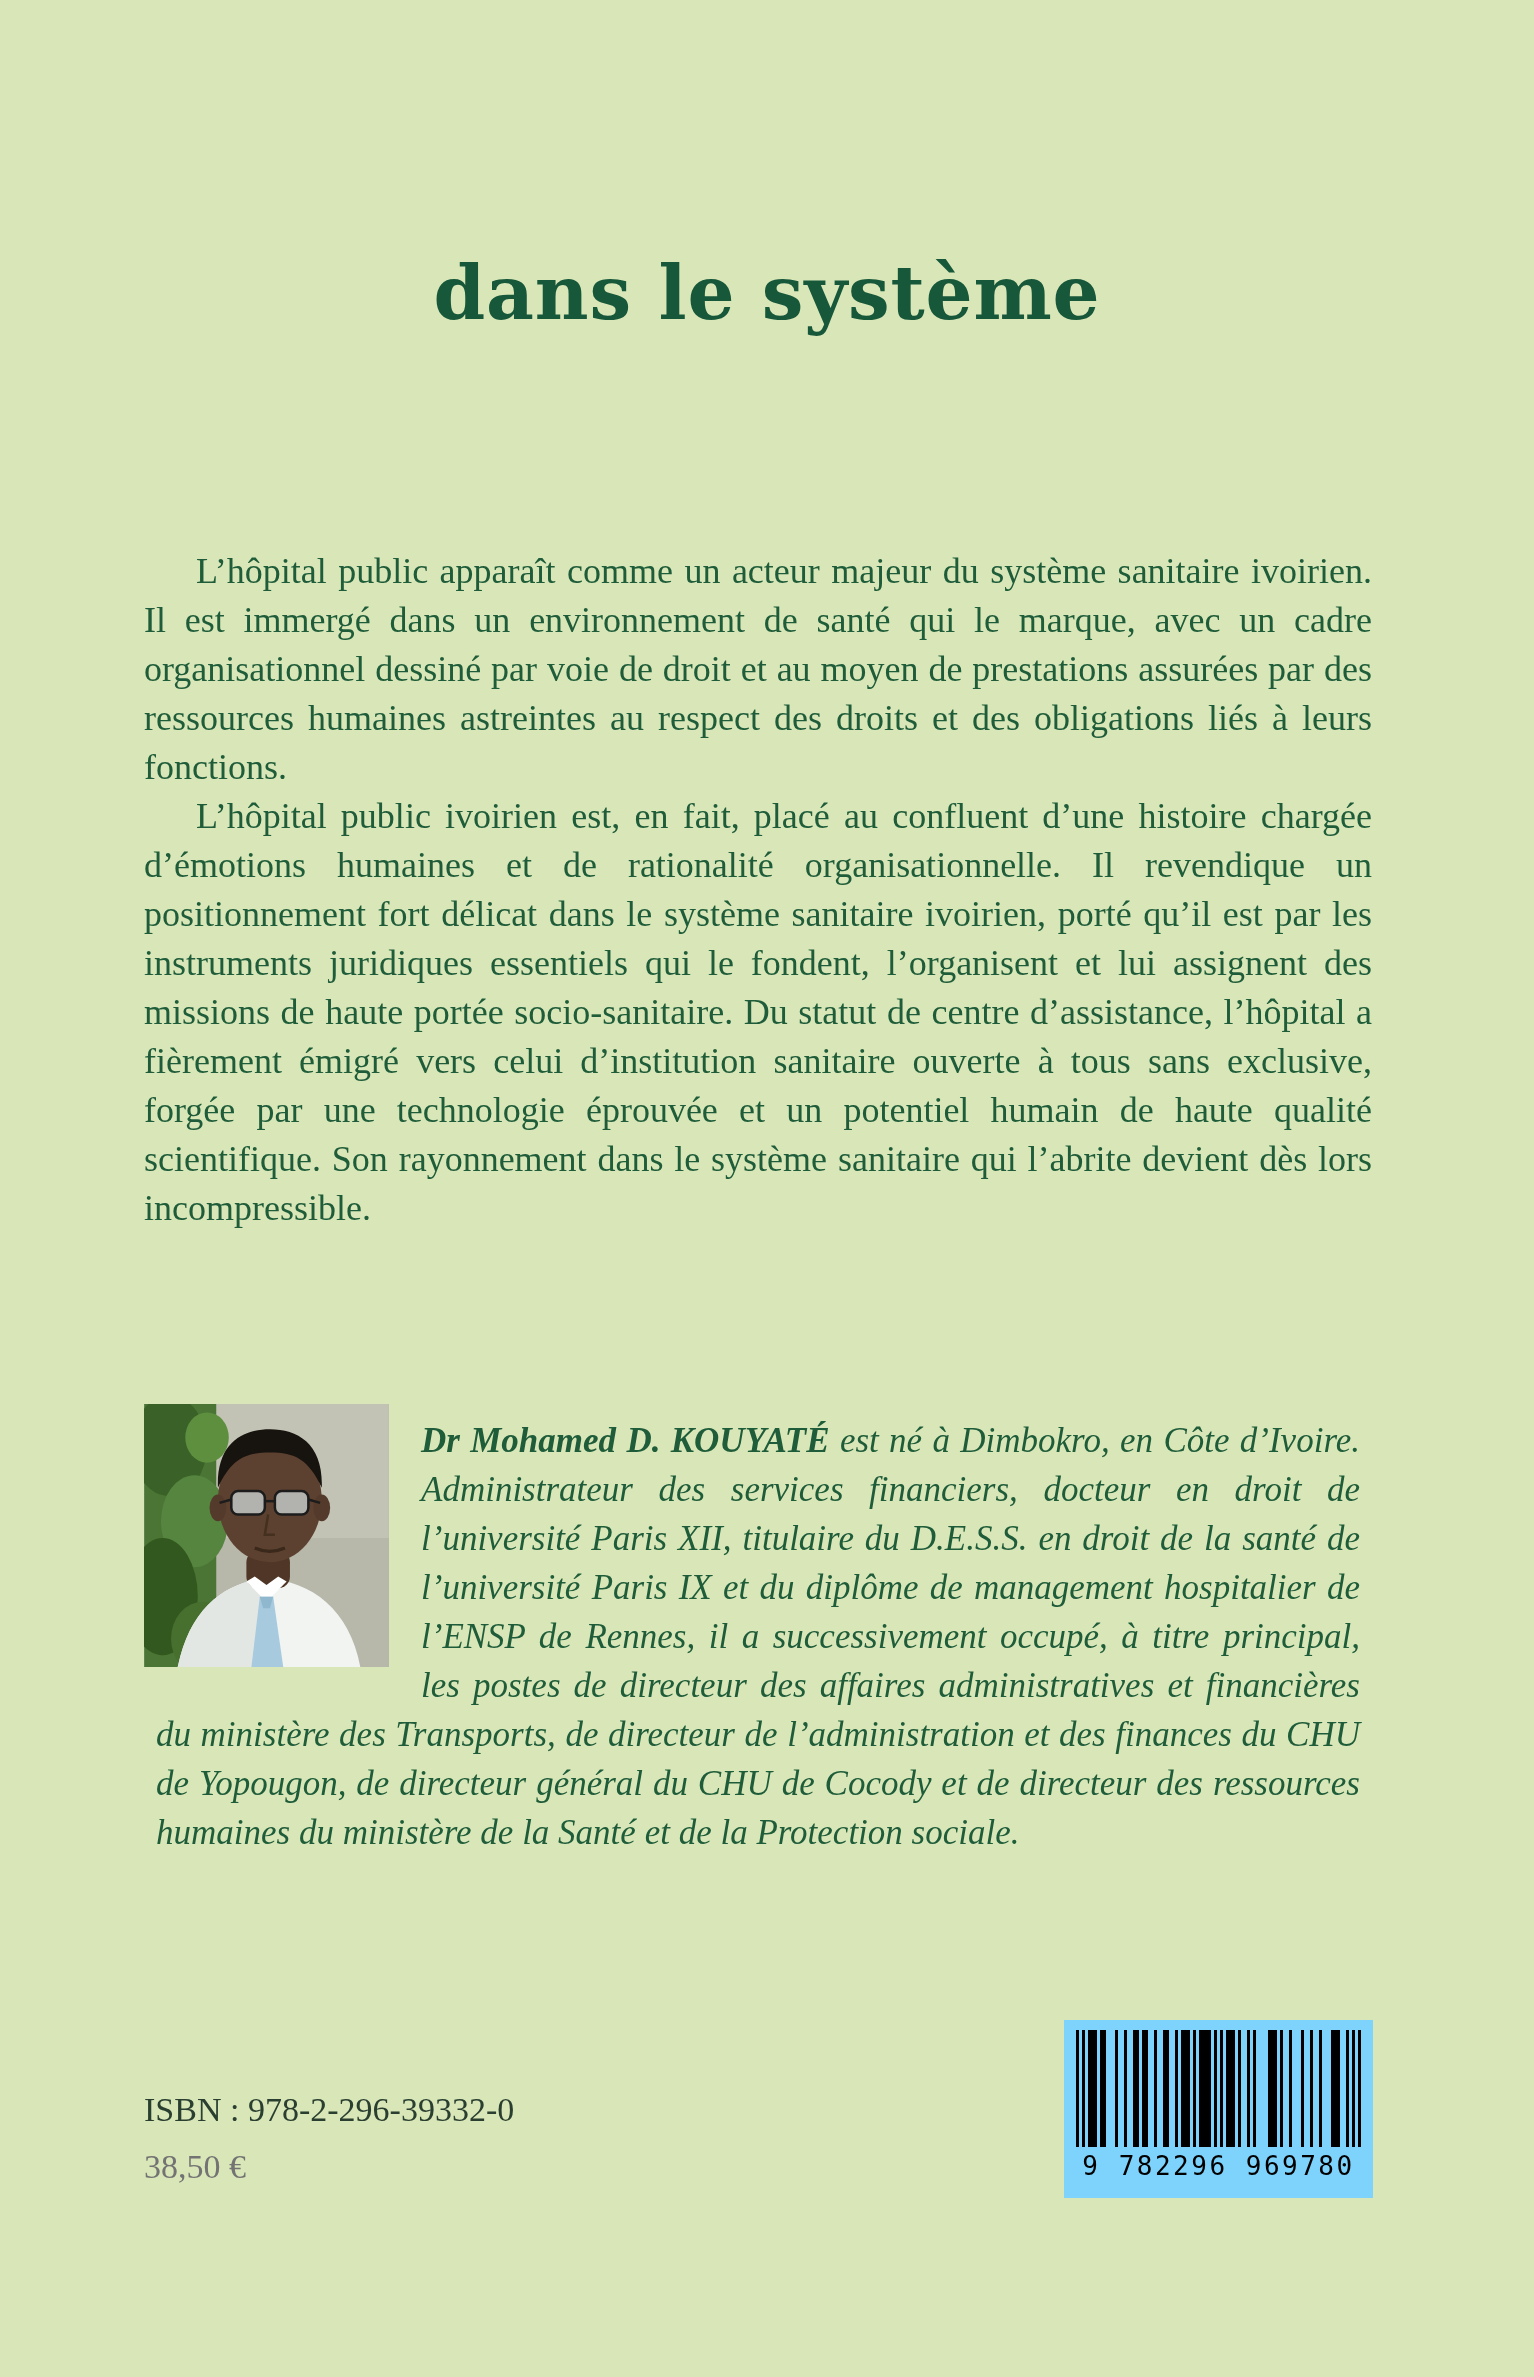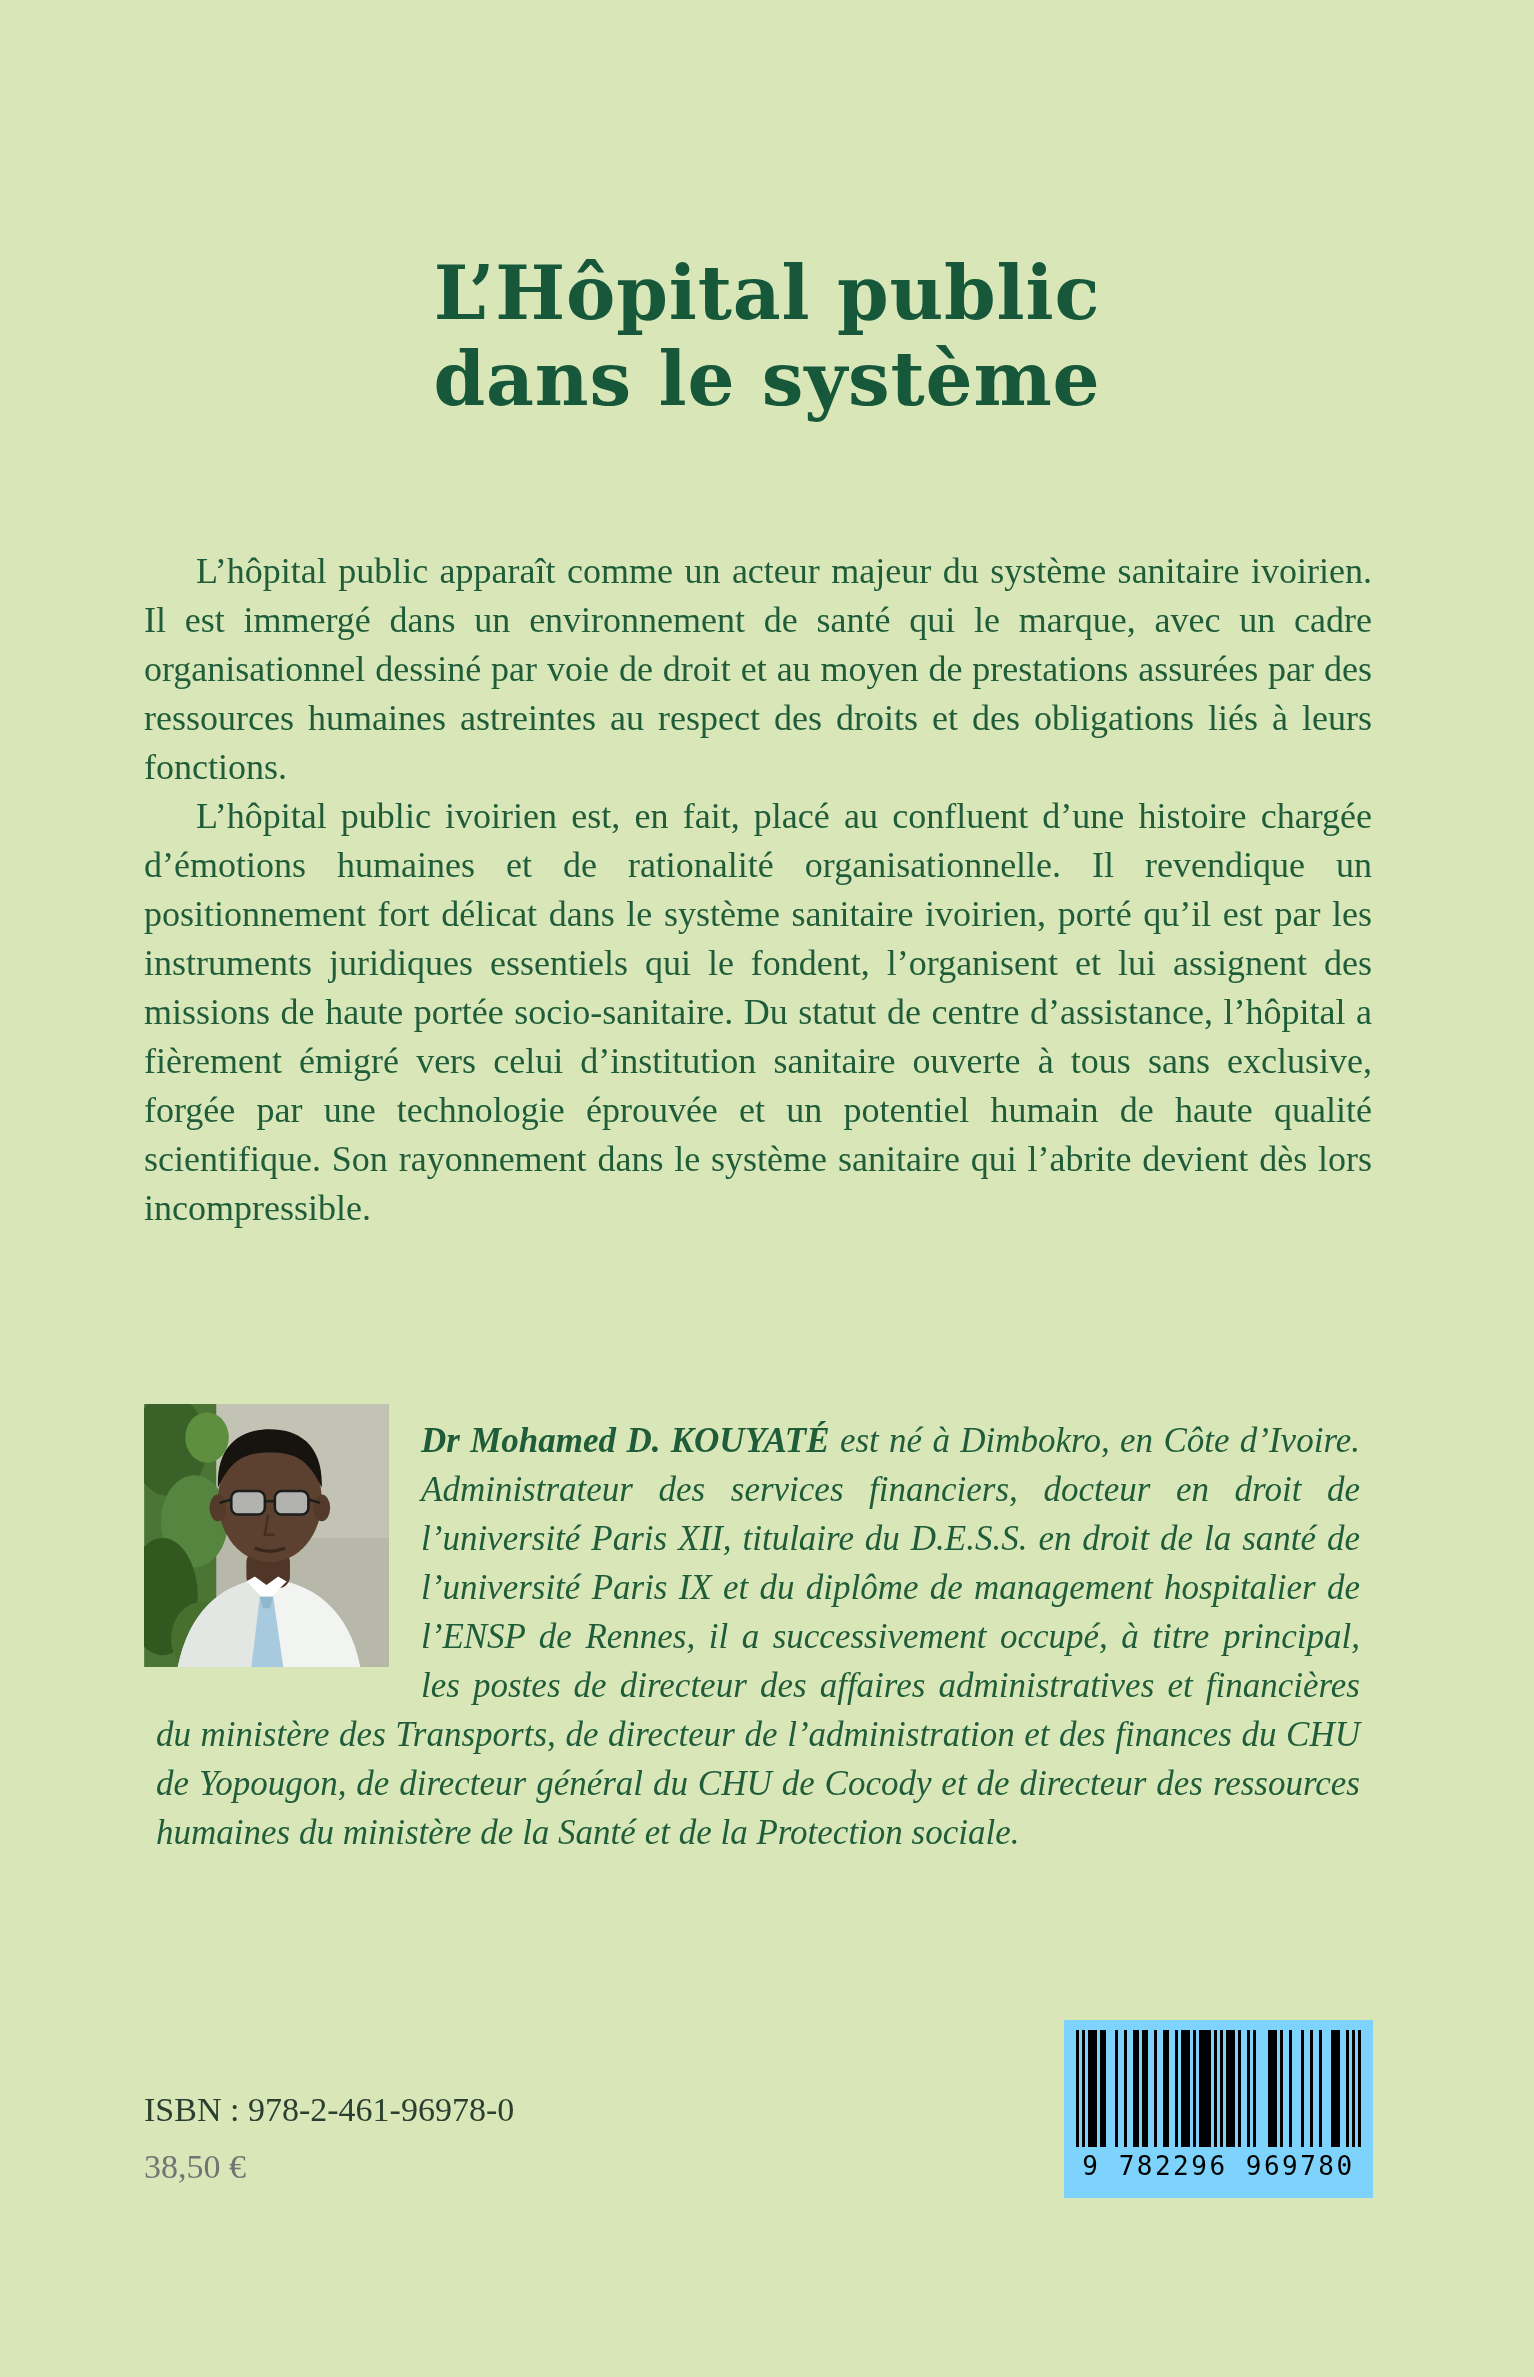--- a/index.html
+++ b/index.html
@@ -106,21 +106,20 @@
     letter-spacing: 2.5px;
     font-style: normal;
   }
 </style>
 </head>
 <body>
 
 <div class="cover">
 
   <h1 class="title">
-    <span class="title-line">L’Hôpital public</span>
     <span class="title-line">dans le système</span>
   </h1>
 
   <div class="body-text">
     <p>L’hôpital public apparaît comme un acteur majeur du système sanitaire ivoirien. Il est immergé dans un environnement de santé qui le marque, avec un cadre organisationnel dessiné par voie de droit et au moyen de prestations assurées par des ressources humaines astreintes au respect des droits et des obligations liés à leurs fonctions.</p>
     <p>L’hôpital public ivoirien est, en fait, placé au confluent d’une histoire chargée d’émotions humaines et de rationalité organisationnelle. Il revendique un positionnement fort délicat dans le système sanitaire ivoirien, porté qu’il est par les instruments juridiques essentiels qui le fondent, l’organisent et lui assignent des missions de haute portée socio-sanitaire. Du statut de centre d’assistance, l’hôpital a fièrement émigré vers celui d’institution sanitaire ouverte à tous sans exclusive, forgée par une technologie éprouvée et un potentiel humain de haute qualité scientifique. Son rayonnement dans le système sanitaire qui l’abrite devient dès lors incompressible.</p>
   </div>
 
   <div class="bio">
     <div class="photo">
@@ -159,21 +158,21 @@
 
         <path d="M122 212 L146 236 L170 212 L160 206 L146 216 L132 206 Z" fill="#ffffff"></path>
 
         <path d="M138 230 L154 230 L166 314 L128 314 Z" fill="#a7cade"></path>
         <path d="M138 230 L154 230 L150 244 L142 244 Z" fill="#8fb8cf"></path>
       </svg>
     </div>
     <p><strong>Dr Mohamed D. KOUYATÉ</strong><span> est né à Dimbokro, en Côte d’Ivoire. Administrateur des services financiers, docteur en droit de l’université Paris XII, titulaire du D.E.S.S. en droit de la santé de l’université Paris IX et du diplôme de management hospitalier de l’ENSP de Rennes, il a successivement occupé, à titre principal, les postes de directeur des affaires administratives et financières du ministère des Transports, de directeur de l’administration et des finances du CHU de Yopougon, de directeur général du CHU de Cocody et de directeur des ressources humaines du ministère de la Santé et de la Protection sociale.</span></p>
   </div>
 
-  <div class="footer-isbn">ISBN : 978-2-461-96978-0</div>
+  <div class="footer-isbn">ISBN : 978-2-296-39332-0</div>
   <div class="footer-price">38,50 €</div>
 
   <div class="barcode">
     <div class="bars" id="barcode-bars">
         <div class="bar on"></div>
         <div class="bar"></div>
         <div class="bar on"></div>
         <div class="bar"></div>
         <div class="bar on"></div>
         <div class="bar on"></div>

